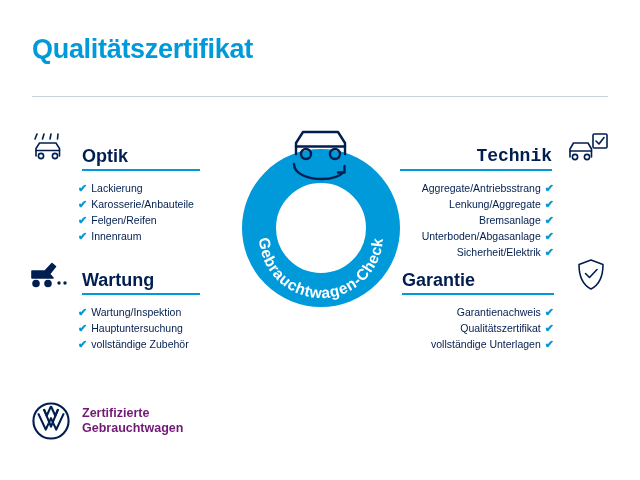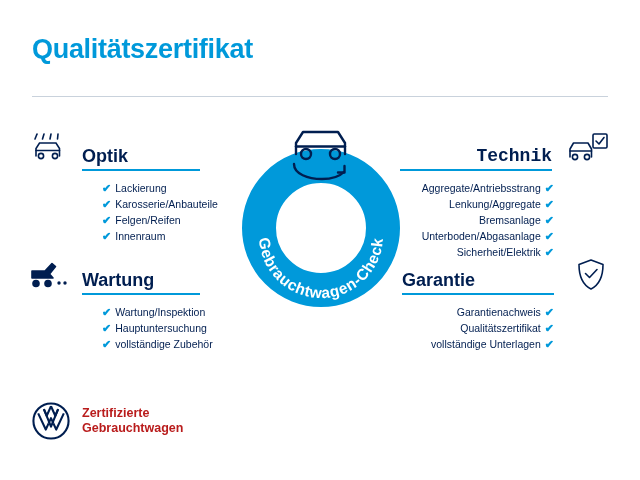--- a/index.html
+++ b/index.html
@@ -62,21 +62,20 @@
   .sec-wartung { left: 82px; top: 272px; width: 118px; }
   .sec-technik { left: 400px; top: 148px; width: 152px; text-align: right; font-family: Liberation Mono, monospace; }
   .sec-garantie { left: 402px; top: 272px; width: 152px; }
 
   
   .list {
     position: absolute;
     font-size: 10.5px;
     line-height: 16px;
     color: #001e50;
-    margin-left: 24px;
   }
   .list-left { left: 78px; }
   .list-right { right: 86px; text-align: right; }
   .list-item {
     white-space: nowrap;
     display: block;
   }
   .check {
     color: #0099da;
     font-size: 11px;
@@ -144,21 +143,21 @@
     gap: 12px;
   }
   .vw-logo {
     width: 38px;
     height: 38px;
   }
   .footer-text {
     font-size: 12.5px;
     font-weight: bold;
     line-height: 15px;
-    color: #b91c1c;
+    color: #701a75;
   }
 </style>
 </head>
 <body>
 
 <div id="page">
 
   <div class="title">Qualitätszertifikat</div>
   <div class="title-rule"></div>
 

